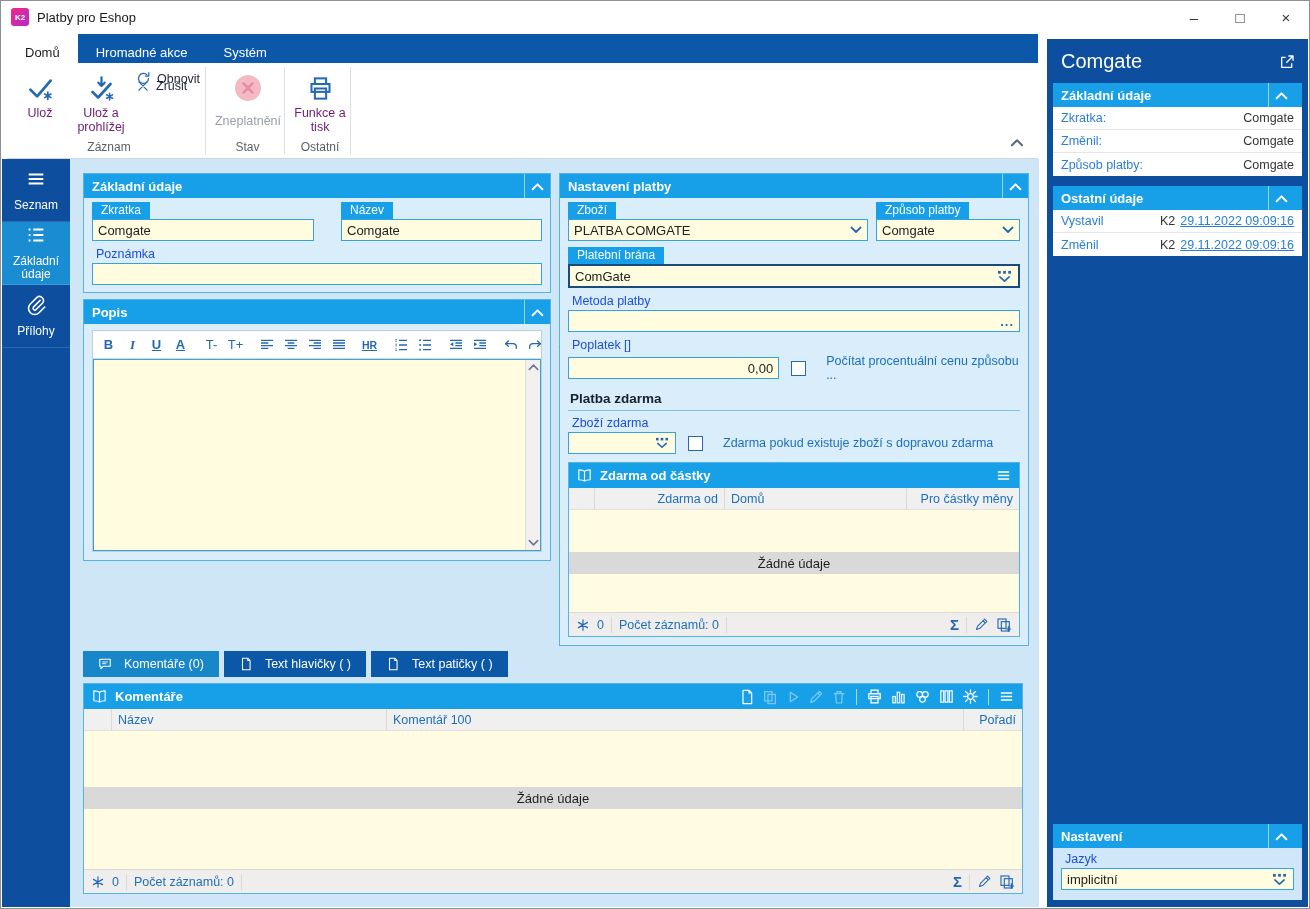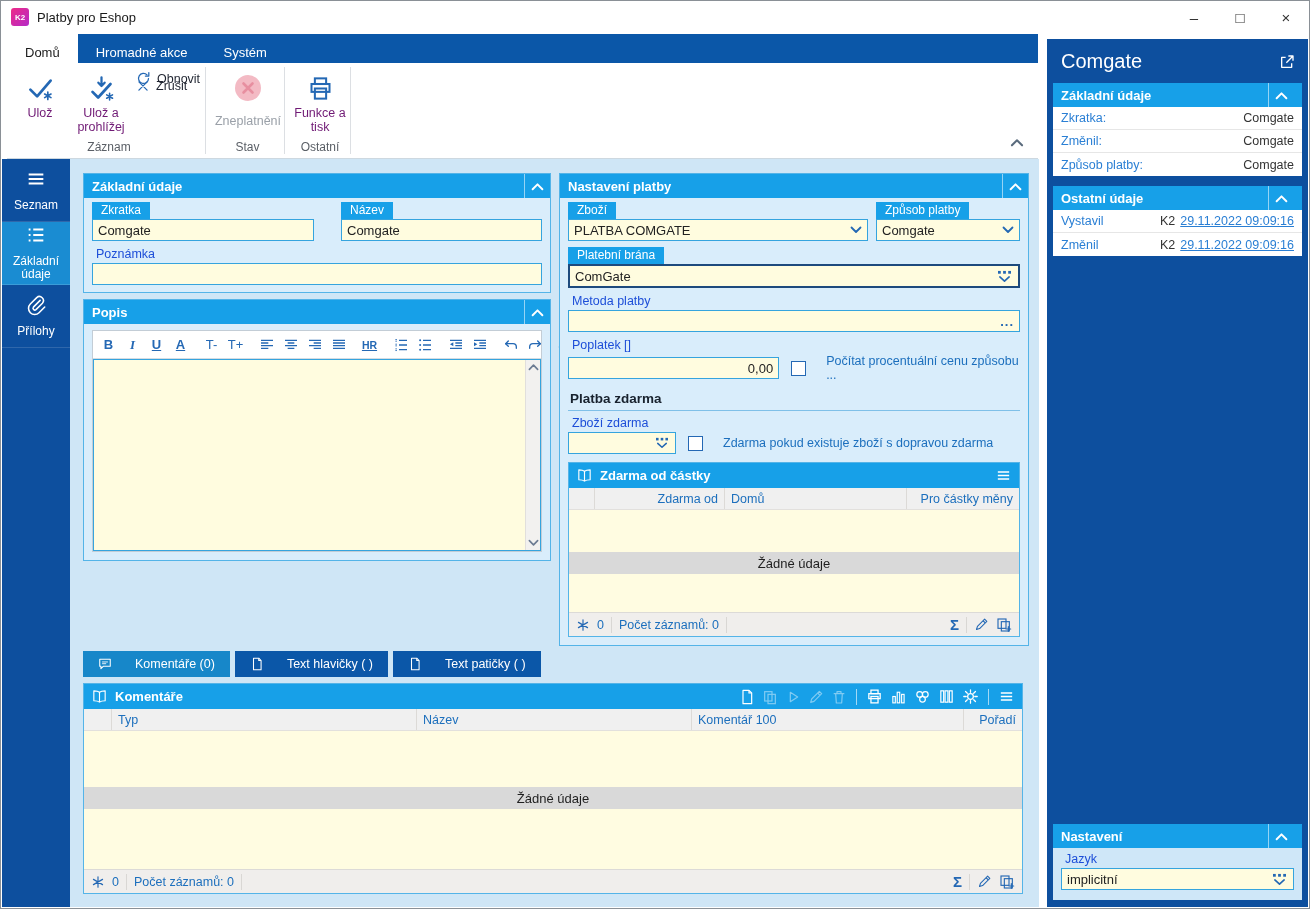--- a/index.html
+++ b/index.html
@@ -74,21 +74,21 @@
   .gcol.r { justify-content:flex-end; }
   .gbody { flex:1; position:relative; }
   .emptyband { position:absolute; left:0; right:0; height:22px; background:#d9d9d9; display:flex; align-items:center; justify-content:center; font-size:13px; color:#1f1f1f; }
   .gfoot { height:24px; background:#f0eeec; border-top:1px solid #dcdad7; display:flex; align-items:center; padding:0 7px; font-size:12.5px; color:#1c6fbd; gap:7px; flex:0 0 auto; }
   .fsep { width:1px; height:16px; background:#d9d7d4; }
   .sum { font-size:15px; font-weight:bold; color:#2468b4; }
   .ficon { display:flex; color:#2468b4; }
 
   
   .btabs { position:absolute; left:13px; top:492px; display:flex; gap:5px; }
-  .btab { height:26px; display:flex; align-items:center; gap:23px; padding:0 15px; background:#0b57a8; color:#fff; font-size:12.5px; }
+  .btab { height:26px; display:flex; align-items:center; gap:12px; padding:0 15px; background:#0b57a8; color:#fff; font-size:12.5px; }
   .btab.active { background:#1787c9; }
   .btab .tico { display:flex; color:#fff; }
 
   
   .rpanel { position:absolute; left:1046px; top:38px; right:1px; bottom:1px; background:#0d4f9e; color:#fff; }
   .rtitle { display:flex; align-items:center; padding:11px 13px 10px 14px; font-size:20px; }
   .rtitle .sp { flex:1; }
   .rsection { margin:0 6px; }
   .rshead { height:24px; background:#17a0e8; display:flex; align-items:center; padding:0 8px; font-weight:bold; font-size:13px; }
   .rshead .sp { flex:1; }
@@ -708,21 +708,20 @@
           </span>
         <span class="gsep"></span>
         <span class="gico">
             <svg width="17" height="17">
               <use href="#i-menu"></use>
             </svg>
           </span>
       </div>
       <div class="gcols">
         <div class="gcol" style="width:28px"></div>
-        <div class="gcol" style="width:305px">Typ</div>
         <div class="gcol" style="width:275px">Název</div>
         <div class="gcol" style="flex:1">Komentář 100</div>
         <div class="gcol r" style="width:58px;border-right:none">Pořadí</div>
       </div>
       <div class="gbody">
         <div class="emptyband" style="top:56px">Žádné údaje</div>
       </div>
       <div class="gfoot">
         <span class="ficon">
             <svg width="14" height="14">

